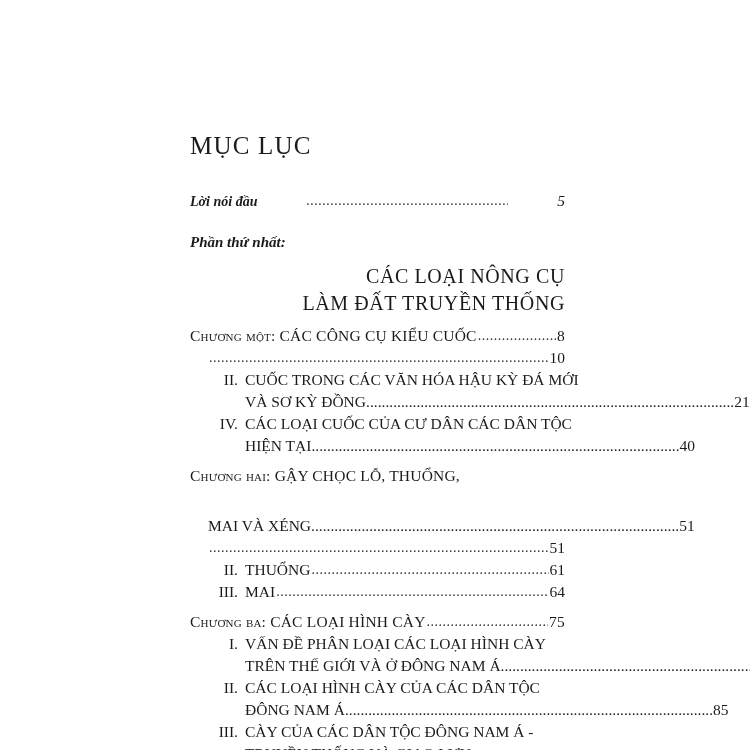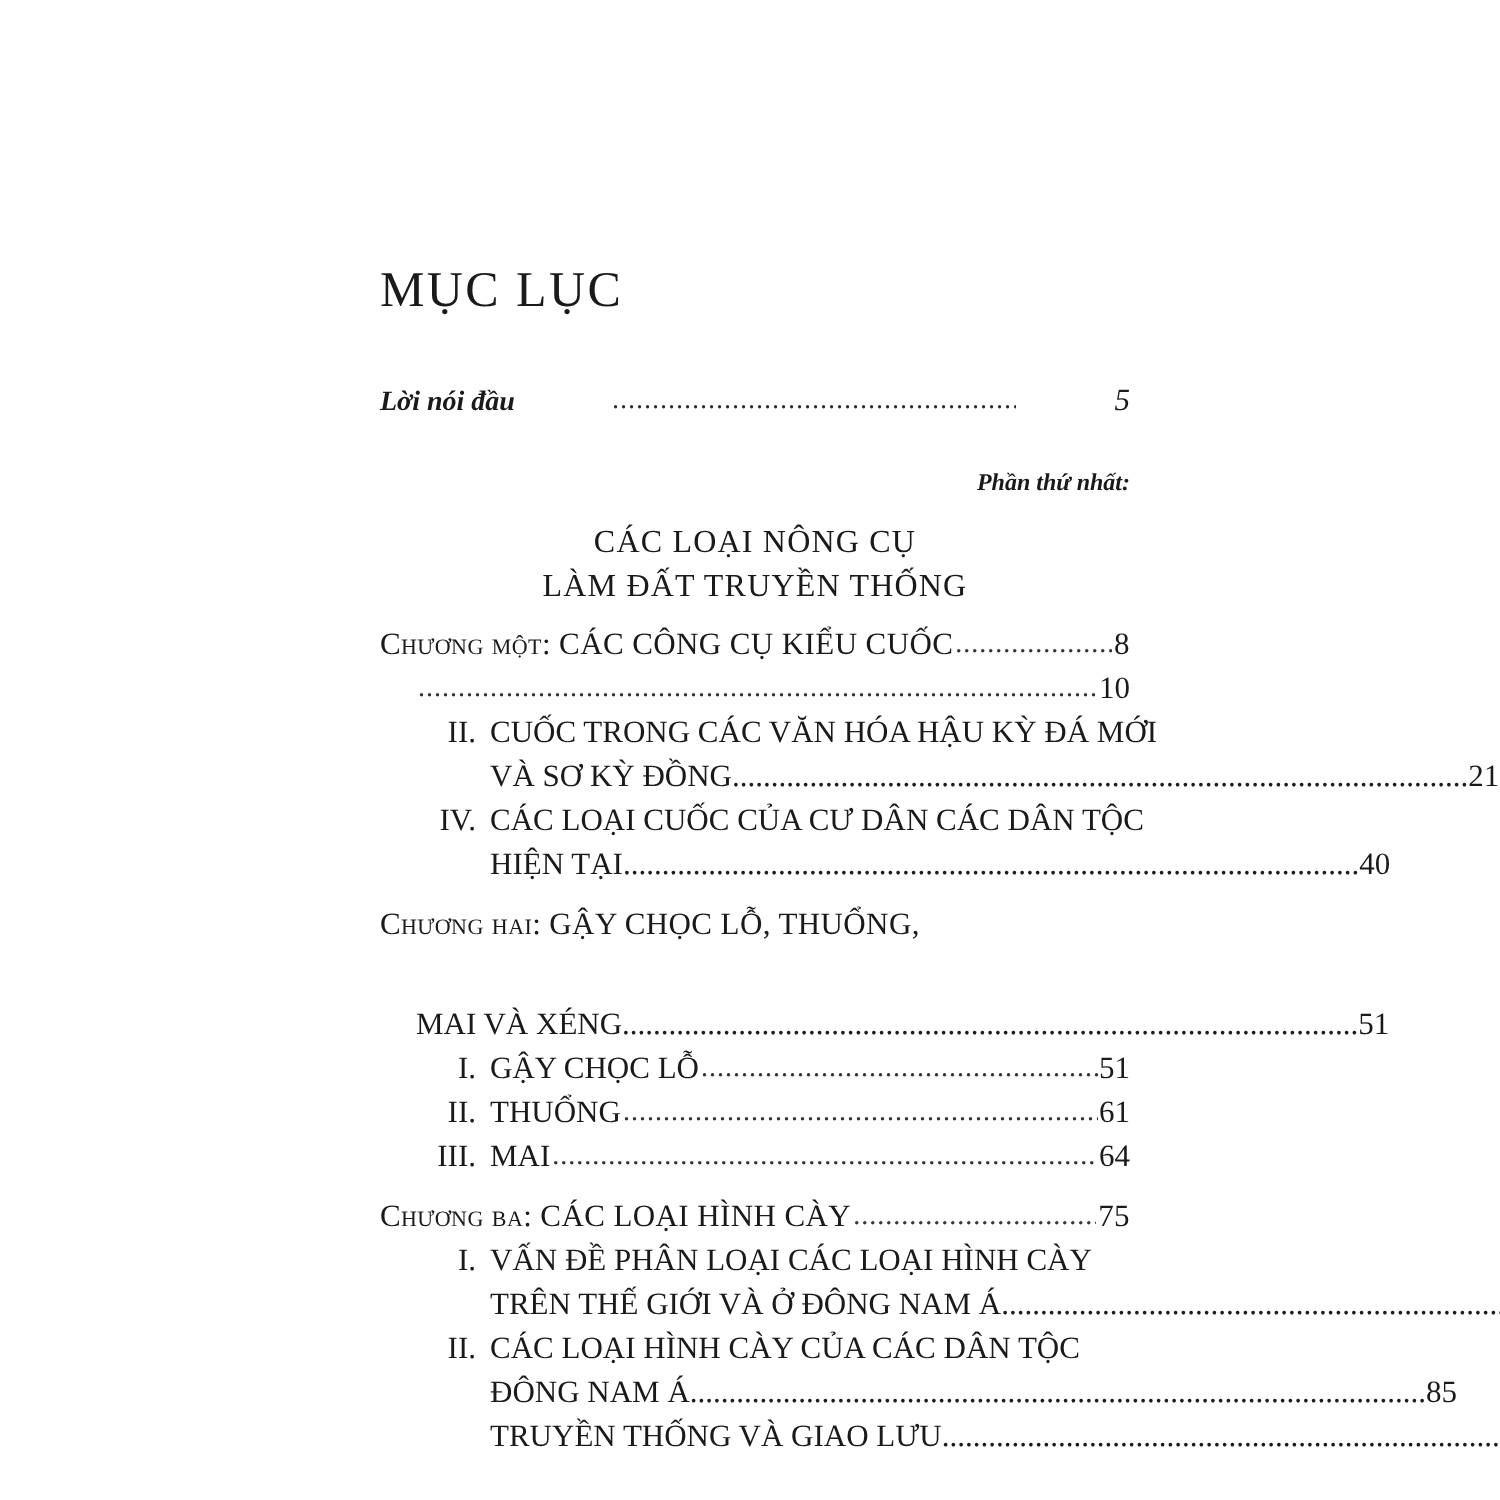--- a/index.html
+++ b/index.html
@@ -61,29 +61,29 @@
     font-style: italic;
     font-size: 14.5px;
     gap: 48px;
   }
   .preface .label {
     font-weight: bold;
     font-style: italic;
     font-size: 14px;
   }
   .part-head {
-    text-align: right;
+    text-align: left;
     margin-top: 22px;
-    font-size: 12px;
+    font-size: 15px;
     font-weight: bold;
     font-style: italic;
   }
   .part-title {
-    text-align: center;
-    font-size: 16px;
+    text-align: right;
+    font-size: 20px;
     font-variant: small-caps;
     letter-spacing: 0.6px;
     margin-top: 12px;
     line-height: 1.35;
   }
   .part-title div {
     font-variant: small-caps;
   }
   .chapter {
     margin-top: 8px;
@@ -168,21 +168,20 @@
       </div>
       <div class="entry chapter">
         <span class="label">Chương hai: GẬY CHỌC LỖ, THUỔNG,</span>
       </div>
       <div class="cont-row chapter-cont">
         <span class="label">MAI VÀ XÉNG</span>
         <span class="dots">...............................................................................................</span>
         <span class="pageno">51</span>
       </div>
       <div class="entry section">
-        <span class="label"><span class="num">I.</span><span>GẬY CHỌC LỖ</span></span>
         <span class="dots">...............................................................................................</span>
         <span class="pageno">51</span>
       </div>
       <div class="entry section">
         <span class="label"><span class="num">II.</span><span>THUỔNG</span></span>
         <span class="dots">...............................................................................................</span>
         <span class="pageno">61</span>
       </div>
       <div class="entry section">
         <span class="label"><span class="num">III.</span><span>MAI</span></span>
@@ -202,19 +201,22 @@
         <span class="dots">...............................................................................................</span>
       </div>
       <div class="entry section">
         <span class="label"><span class="num">II.</span><span>CÁC LOẠI HÌNH CÀY CỦA CÁC DÂN TỘC</span></span>
       </div>
       <div class="cont-row section-cont">
         <span class="label">ĐÔNG NAM Á</span>
         <span class="dots">...............................................................................................</span>
         <span class="pageno">85</span>
       </div>
+      <div class="entry section">
+        <span class="label"><span class="num">III.</span><span>CÀY CỦA CÁC DÂN TỘC ĐÔNG NAM Á -</span></span>
+      </div>
       <div class="cont-row section-cont">
         <span class="label">TRUYỀN THỐNG VÀ GIAO LƯU</span>
         <span class="dots">...............................................................................................</span>
       </div>
     </div>
 
 </div>
 
 </body></html>

